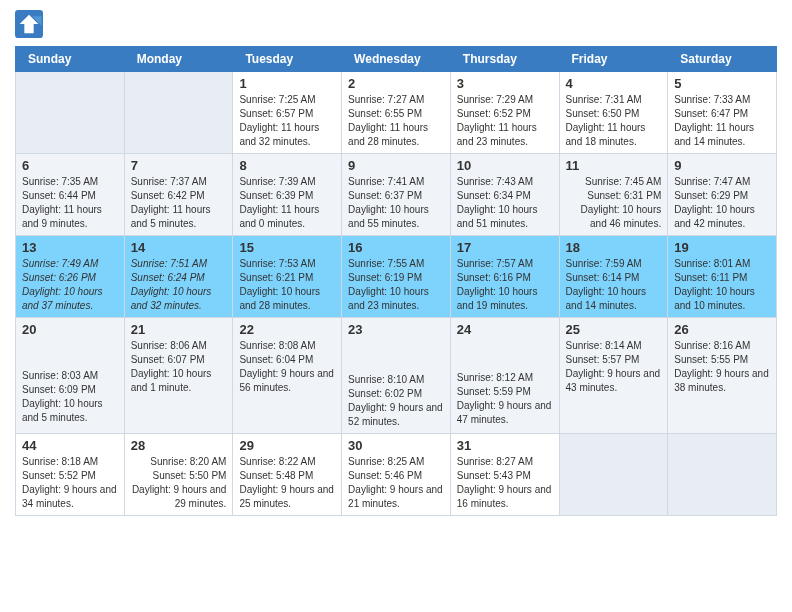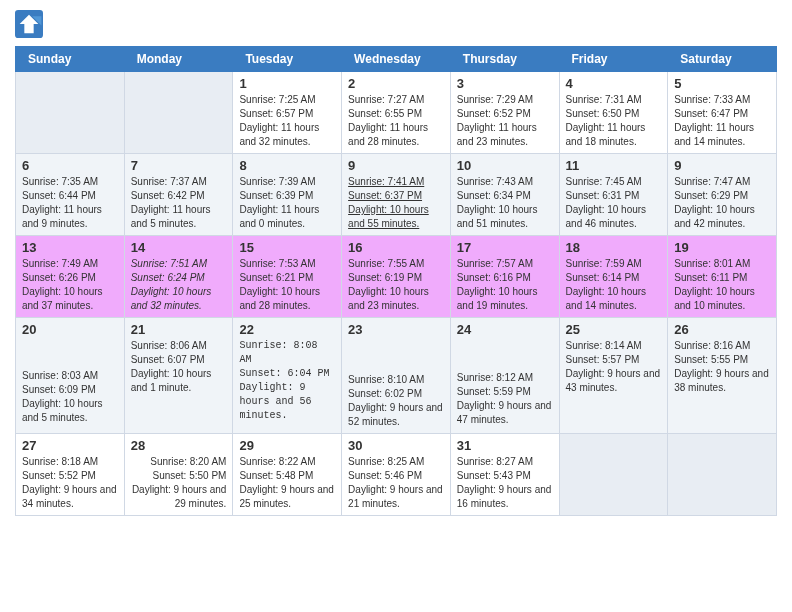--- a/index.html
+++ b/index.html
@@ -180,47 +180,47 @@
 Daylight: 11 hours and 5 minutes.</div>
           </td>
           <td>
             <div class="day-num">8</div>
             <div class="day-info" style="white-space: pre-line;">Sunrise: 7:39 AM
 Sunset: 6:39 PM
 Daylight: 11 hours and 0 minutes.</div>
           </td>
           <td>
             <div class="day-num">9</div>
-            <div class="day-info" style="white-space: pre-line; text-decoration: underline;">Sunrise: 7:41 AM
+            <div class="day-info" style="white-space: pre-line;">Sunrise: 7:41 AM
 Sunset: 6:37 PM
 Daylight: 10 hours and 55 minutes.</div>
           </td>
           <td>
             <div class="day-num">10</div>
             <div class="day-info" style="white-space: pre-line;">Sunrise: 7:43 AM
 Sunset: 6:34 PM
 Daylight: 10 hours and 51 minutes.</div>
           </td>
           <td>
             <div class="day-num">11</div>
-            <div class="day-info" style="white-space: pre-line;">Sunrise: 7:45 AM
+            <div class="day-info" style="white-space: pre-line; text-align: right;">Sunrise: 7:45 AM
 Sunset: 6:31 PM
 Daylight: 10 hours and 46 minutes.</div>
           </td>
           <td>
             <div class="day-num">9</div>
             <div class="day-info" style="white-space: pre-line;">Sunrise: 7:47 AM
 Sunset: 6:29 PM
 Daylight: 10 hours and 42 minutes.</div>
           </td>
         </tr>
-        <tr style="background-color: #f0abfc;">
+        <tr style="background-color: #7dd3fc;">
           <td>
             <div class="day-num">13</div>
-            <div class="day-info" style="white-space: pre-line;">Sunrise: 7:49 AM
+            <div class="day-info" style="white-space: pre-line; font-style: italic;">Sunrise: 7:49 AM
 Sunset: 6:26 PM
 Daylight: 10 hours and 37 minutes.</div>
           </td>
           <td>
             <div class="day-num">14</div>
             <div class="day-info" style="white-space: pre-line; font-style: italic;">Sunrise: 7:51 AM
 Sunset: 6:24 PM
 Daylight: 10 hours and 32 minutes.</div>
           </td>
           <td>
@@ -262,21 +262,21 @@
 Daylight: 10 hours and 5 minutes.</div>
           </td>
           <td>
             <div class="day-num">21</div>
             <div class="day-info" style="white-space: pre-line;">Sunrise: 8:06 AM
 Sunset: 6:07 PM
 Daylight: 10 hours and 1 minute.</div>
           </td>
           <td>
             <div class="day-num">22</div>
-            <div class="day-info" style="white-space: pre-line; font-family: Liberation Mono, monospace;">Sunrise: 8:08 AM
+            <div class="day-info" style="white-space: pre-line;">Sunrise: 8:08 AM
 Sunset: 6:04 PM
 Daylight: 9 hours and 56 minutes.</div>
           </td>
           <td>
             <div class="day-num">23</div>
             <div class="day-info" style="white-space: pre-line; margin-top: 36px;">Sunrise: 8:10 AM
 Sunset: 6:02 PM
 Daylight: 9 hours and 52 minutes.</div>
           </td>
           <td>
@@ -293,21 +293,21 @@
           </td>
           <td>
             <div class="day-num">26</div>
             <div class="day-info" style="white-space: pre-line;">Sunrise: 8:16 AM
 Sunset: 5:55 PM
 Daylight: 9 hours and 38 minutes.</div>
           </td>
         </tr>
         <tr style="background-color: rgb(255, 255, 255);">
           <td>
-            <div class="day-num">27</div>
+            <div class="day-num">44</div>
             <div class="day-info" style="white-space: pre-line;">Sunrise: 8:18 AM
 Sunset: 5:52 PM
 Daylight: 9 hours and 34 minutes.</div>
           </td>
           <td>
             <div class="day-num">28</div>
             <div class="day-info" style="white-space: pre-line; text-align: right;">Sunrise: 8:20 AM
 Sunset: 5:50 PM
 Daylight: 9 hours and 29 minutes.</div>
           </td>

